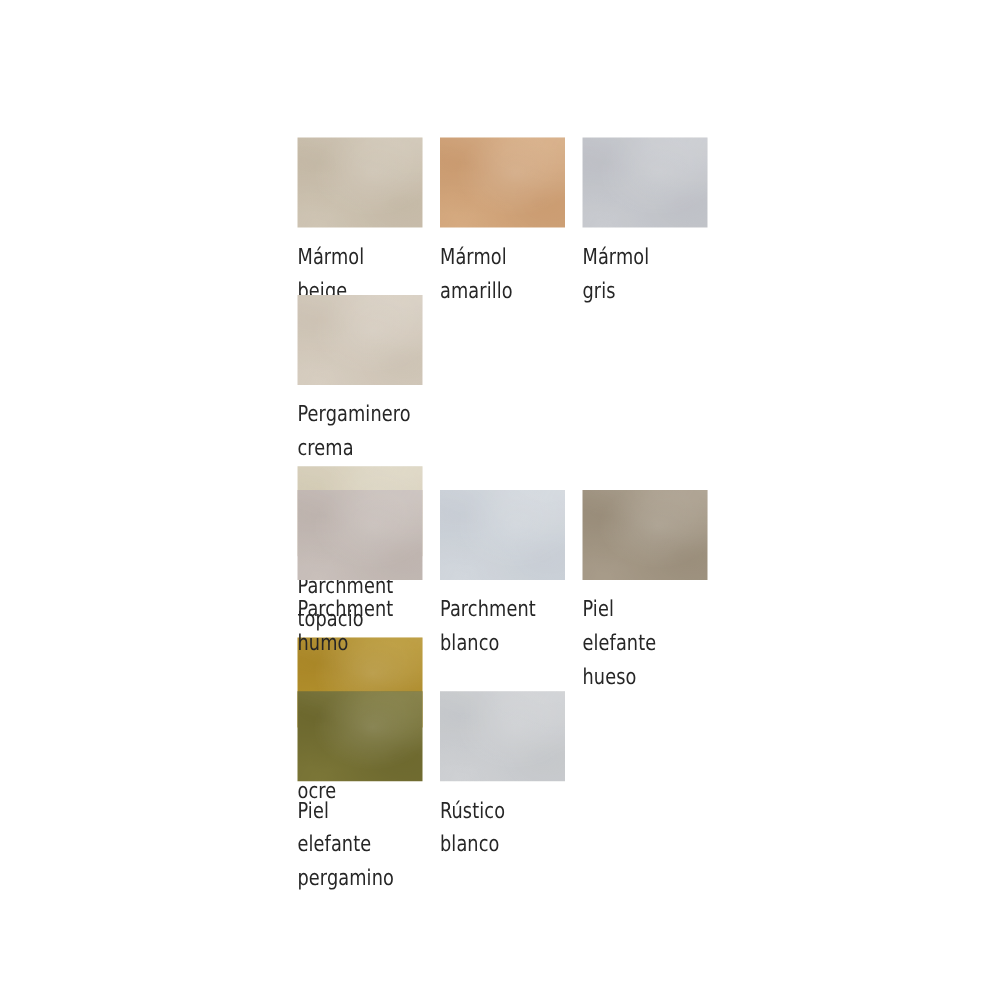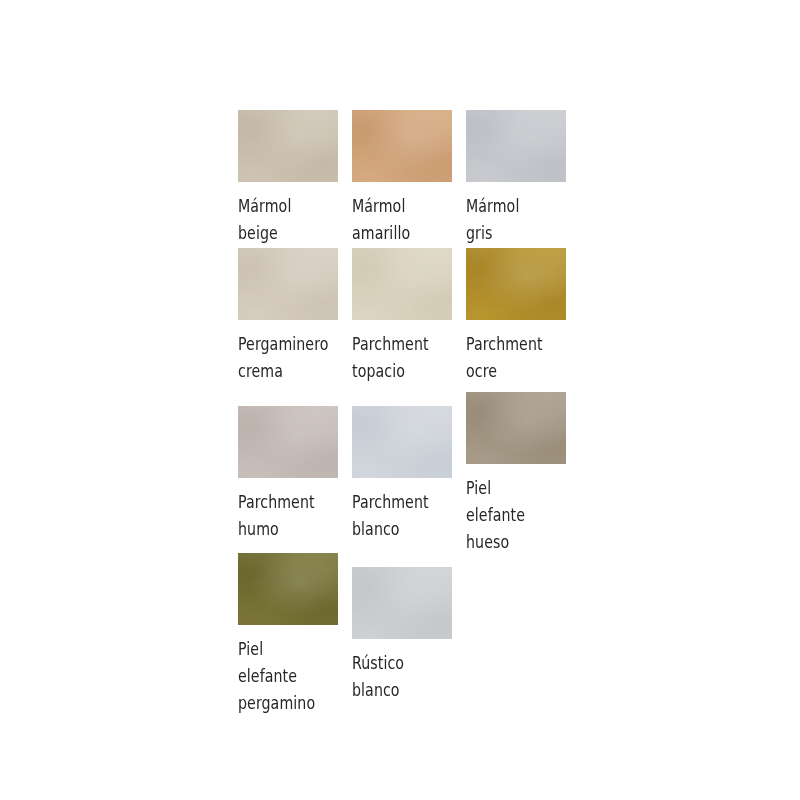--- a/index.html
+++ b/index.html
@@ -11,21 +11,21 @@
     position:relative;
   }
   #swatch-board{
     position:absolute;
     left:238px;
     top:110px;
     width:330px;
   }
   .swatch-row{
     display:flex;
-    align-items:center;
+    align-items:flex-start;
   }
   .swatch-cell{
     width:100px;
     margin-right:14px;
     position:relative;
   }
   .swatch-cell:last-child{margin-right:0;}
 
   .swatch-chip{
     width:100px;
@@ -55,21 +55,21 @@
     letter-spacing:.1px;
     color:#262626;
     word-break:normal;
     transform:scaleX(.9);
     transform-origin:left top;
     white-space:pre-line;
   }
 
   
   .row-1{position:absolute;top:0px;left:0;}
-  .row-2{position:absolute;top:138px;left:0;}
+  .row-2{position:absolute;top:126px;left:0;flex-direction:column;}
   .row-3{position:absolute;top:282px;left:0;}
   .row-4{position:absolute;top:443px;left:0;}
 </style>
 </head>
 <body>
 
 <div id="swatch-board">
     <div class="swatch-row row-1">
       <div class="swatch-cell">
         <div class="swatch-chip" style="background: rgb(207, 197, 180);">

